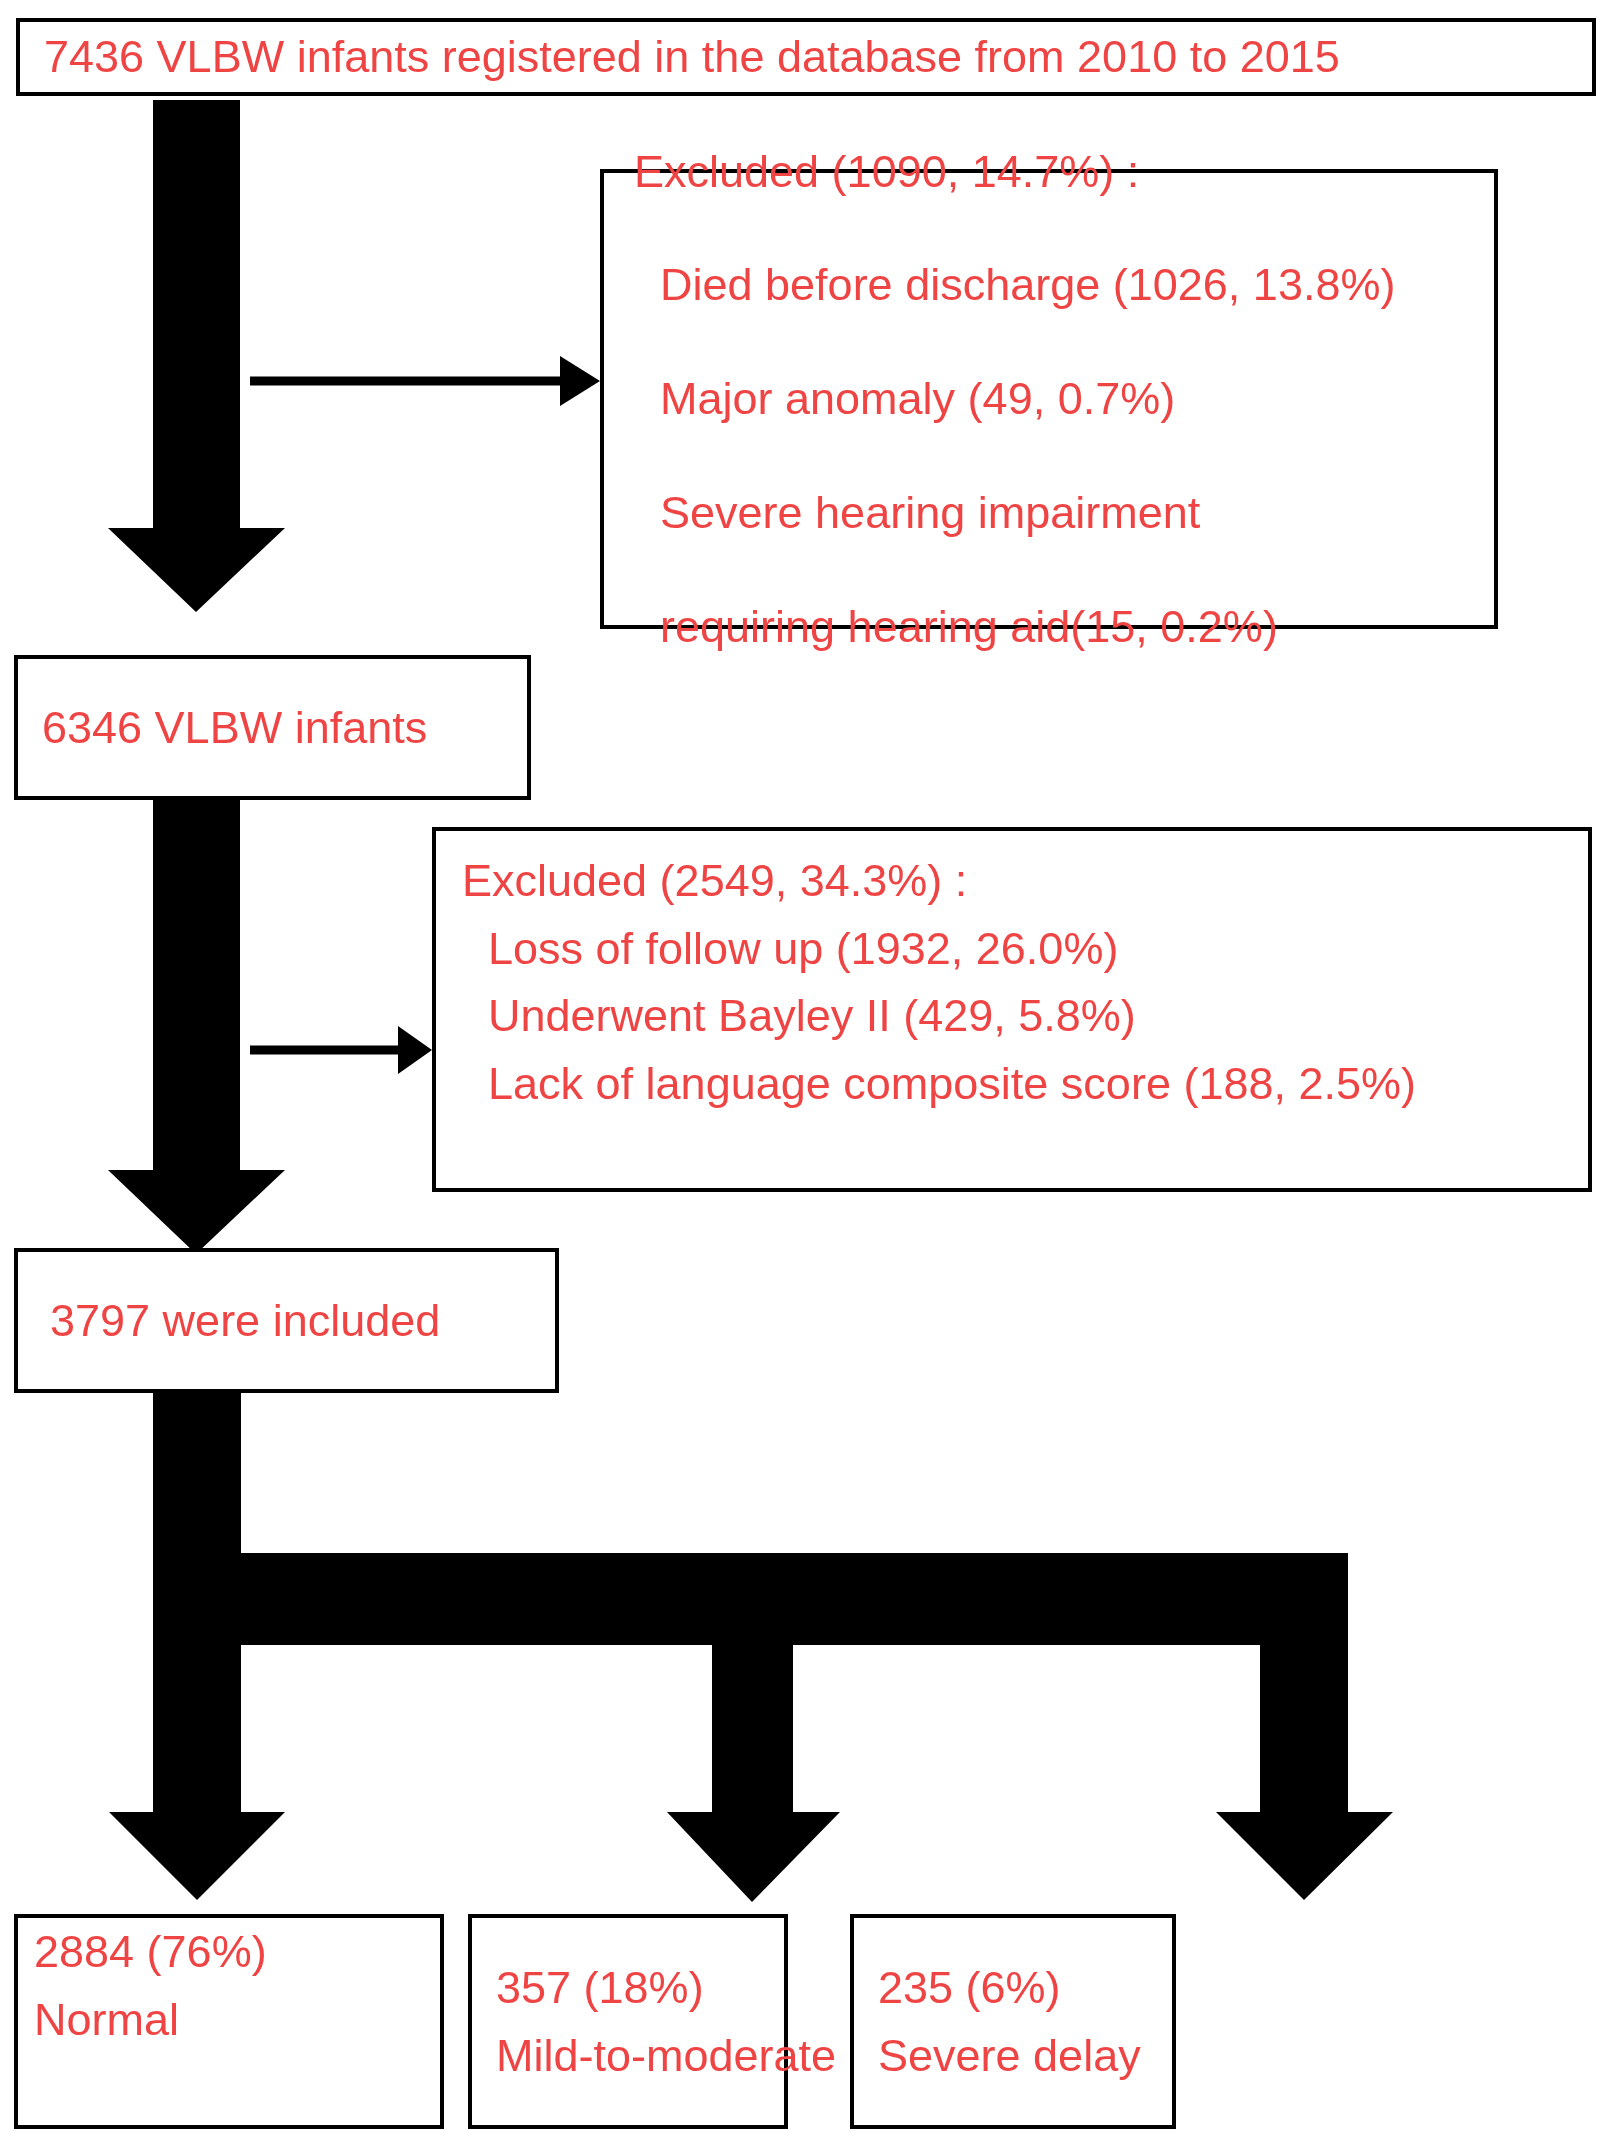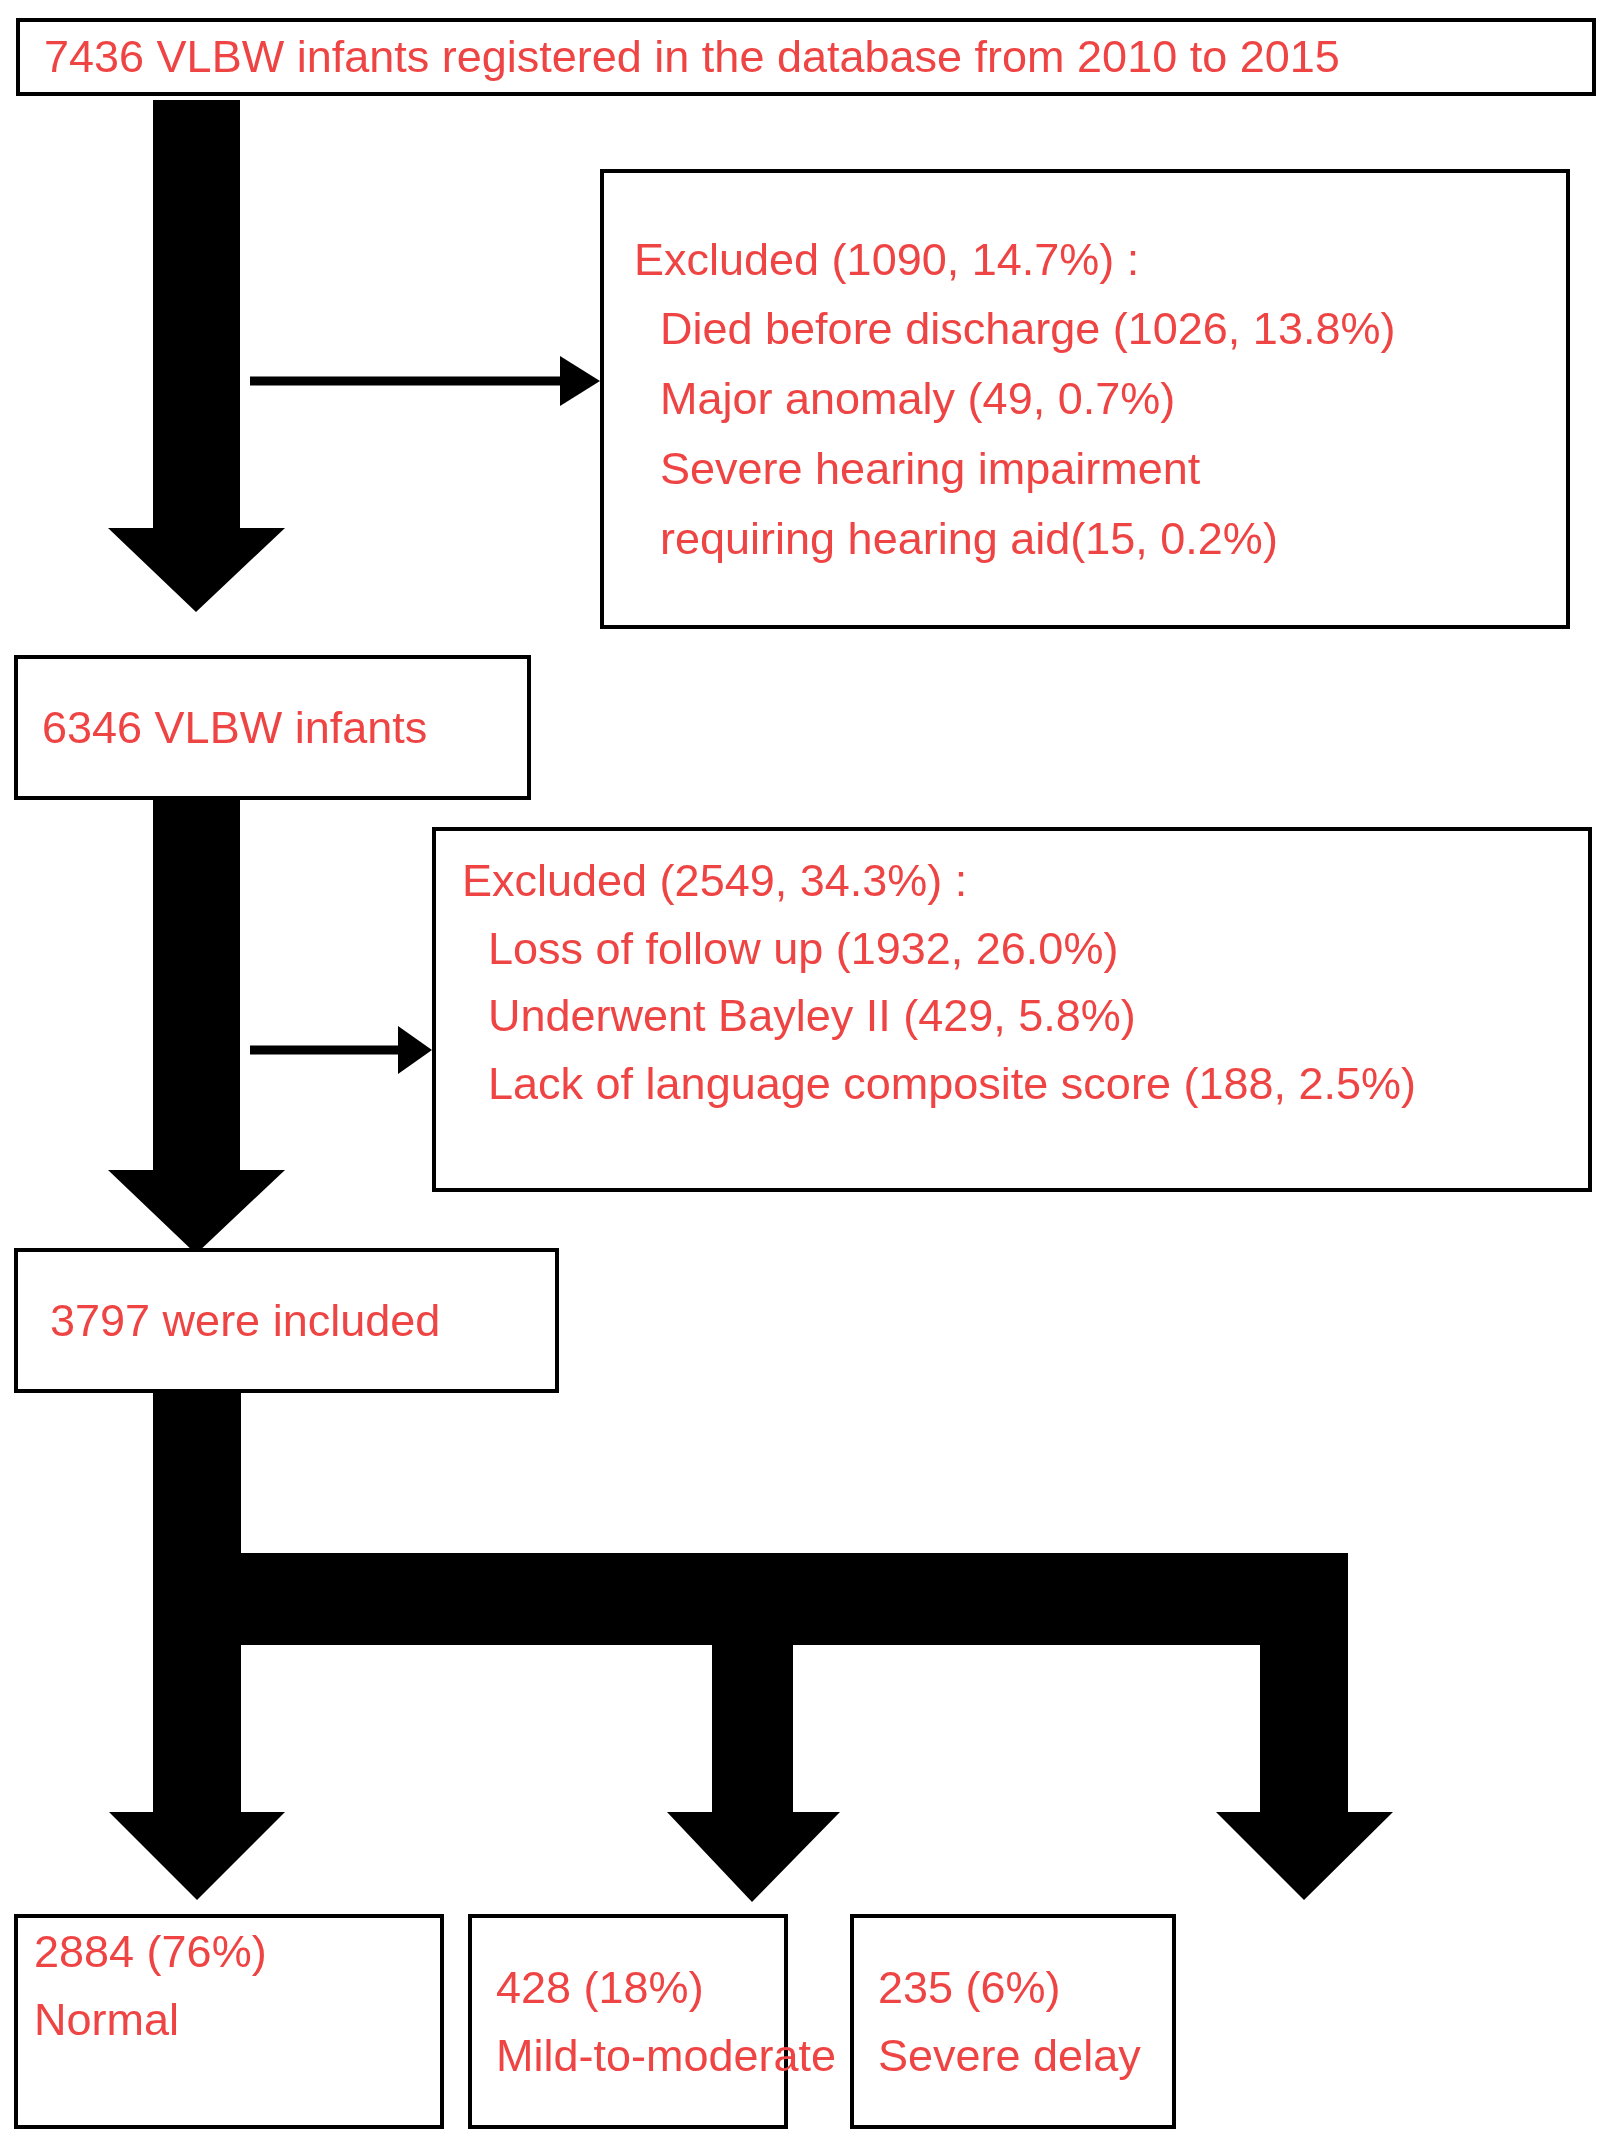--- a/index.html
+++ b/index.html
@@ -33,23 +33,24 @@
 
   
   #box-top {
     left: 16px; top: 18px; width: 1580px; height: 78px;
     padding-left: 24px;
     justify-content: center;
   }
   #box-top .line { font-size: 45px; }
 
   #box-excluded-1 {
-    left: 600px; top: 169px; width: 970px; height: 460px;
+    left: 600px; top: 169px; width: 898px; height: 460px;
     padding: 18px 0 18px 30px;
     justify-content: center;
+    gap: 44px;
   }
   #box-excluded-1 .line { font-size: 45px; margin: 11px 0; }
   #box-excluded-1 .line.indent { padding-left: 26px; }
 
   #box-mid-1 {
     left: 14px; top: 655px; width: 517px; height: 145px;
     padding-left: 24px;
   }
   #box-mid-1 .line { font-size: 45px; }
 
@@ -149,21 +150,21 @@
   <div class="box" id="box-mid-2">
     <div class="line">3797 were included</div>
   </div>
 
   <div class="box outcome" id="box-out-1">
     <div class="line">2884 (76%)</div>
     <div class="line">Normal</div>
   </div>
 
   <div class="box outcome" id="box-out-2">
-    <div class="line">428 (18%)</div>
+    <div class="line">357 (18%)</div>
     <div class="line">Mild-to-moderate delay</div>
   </div>
 
   <div class="box outcome" id="box-out-3">
     <div class="line">235 (6%)</div>
     <div class="line">Severe delay</div>
   </div>
 
 </div>
 

